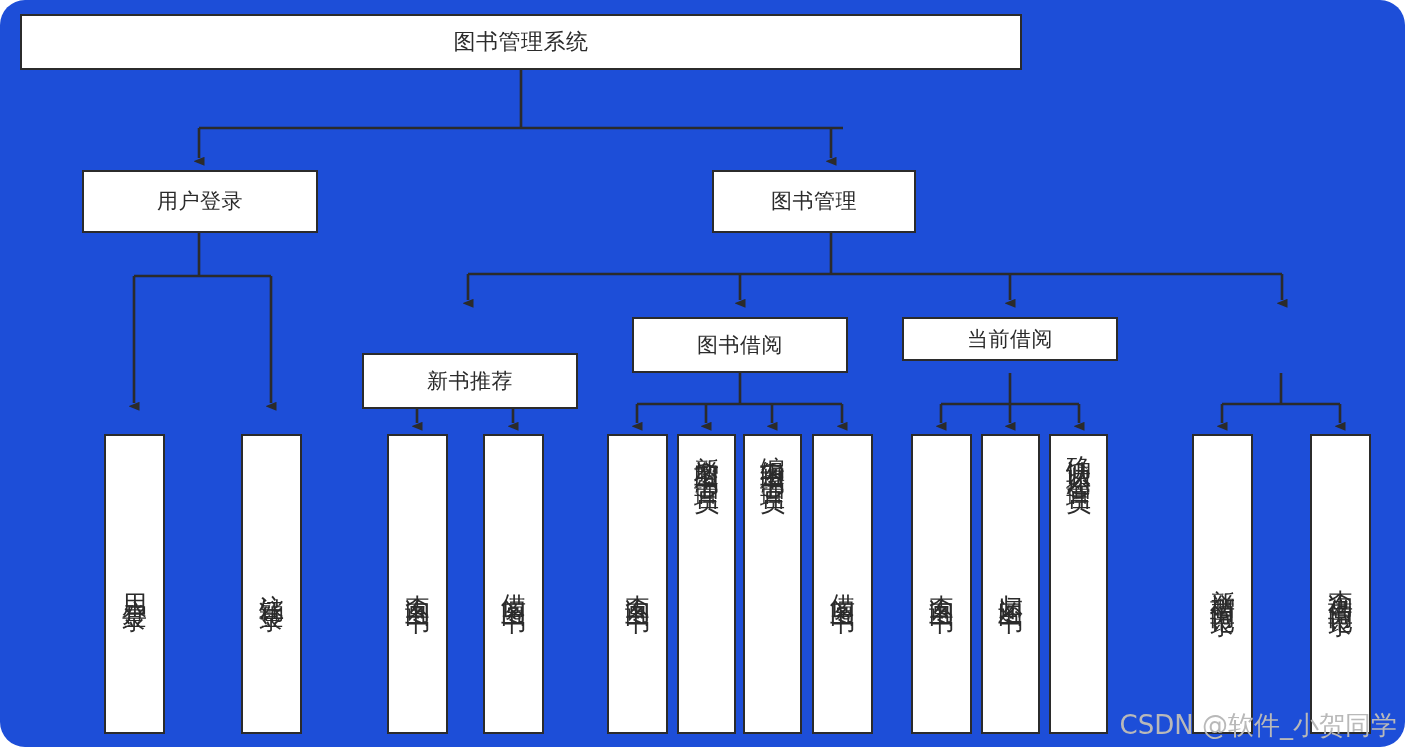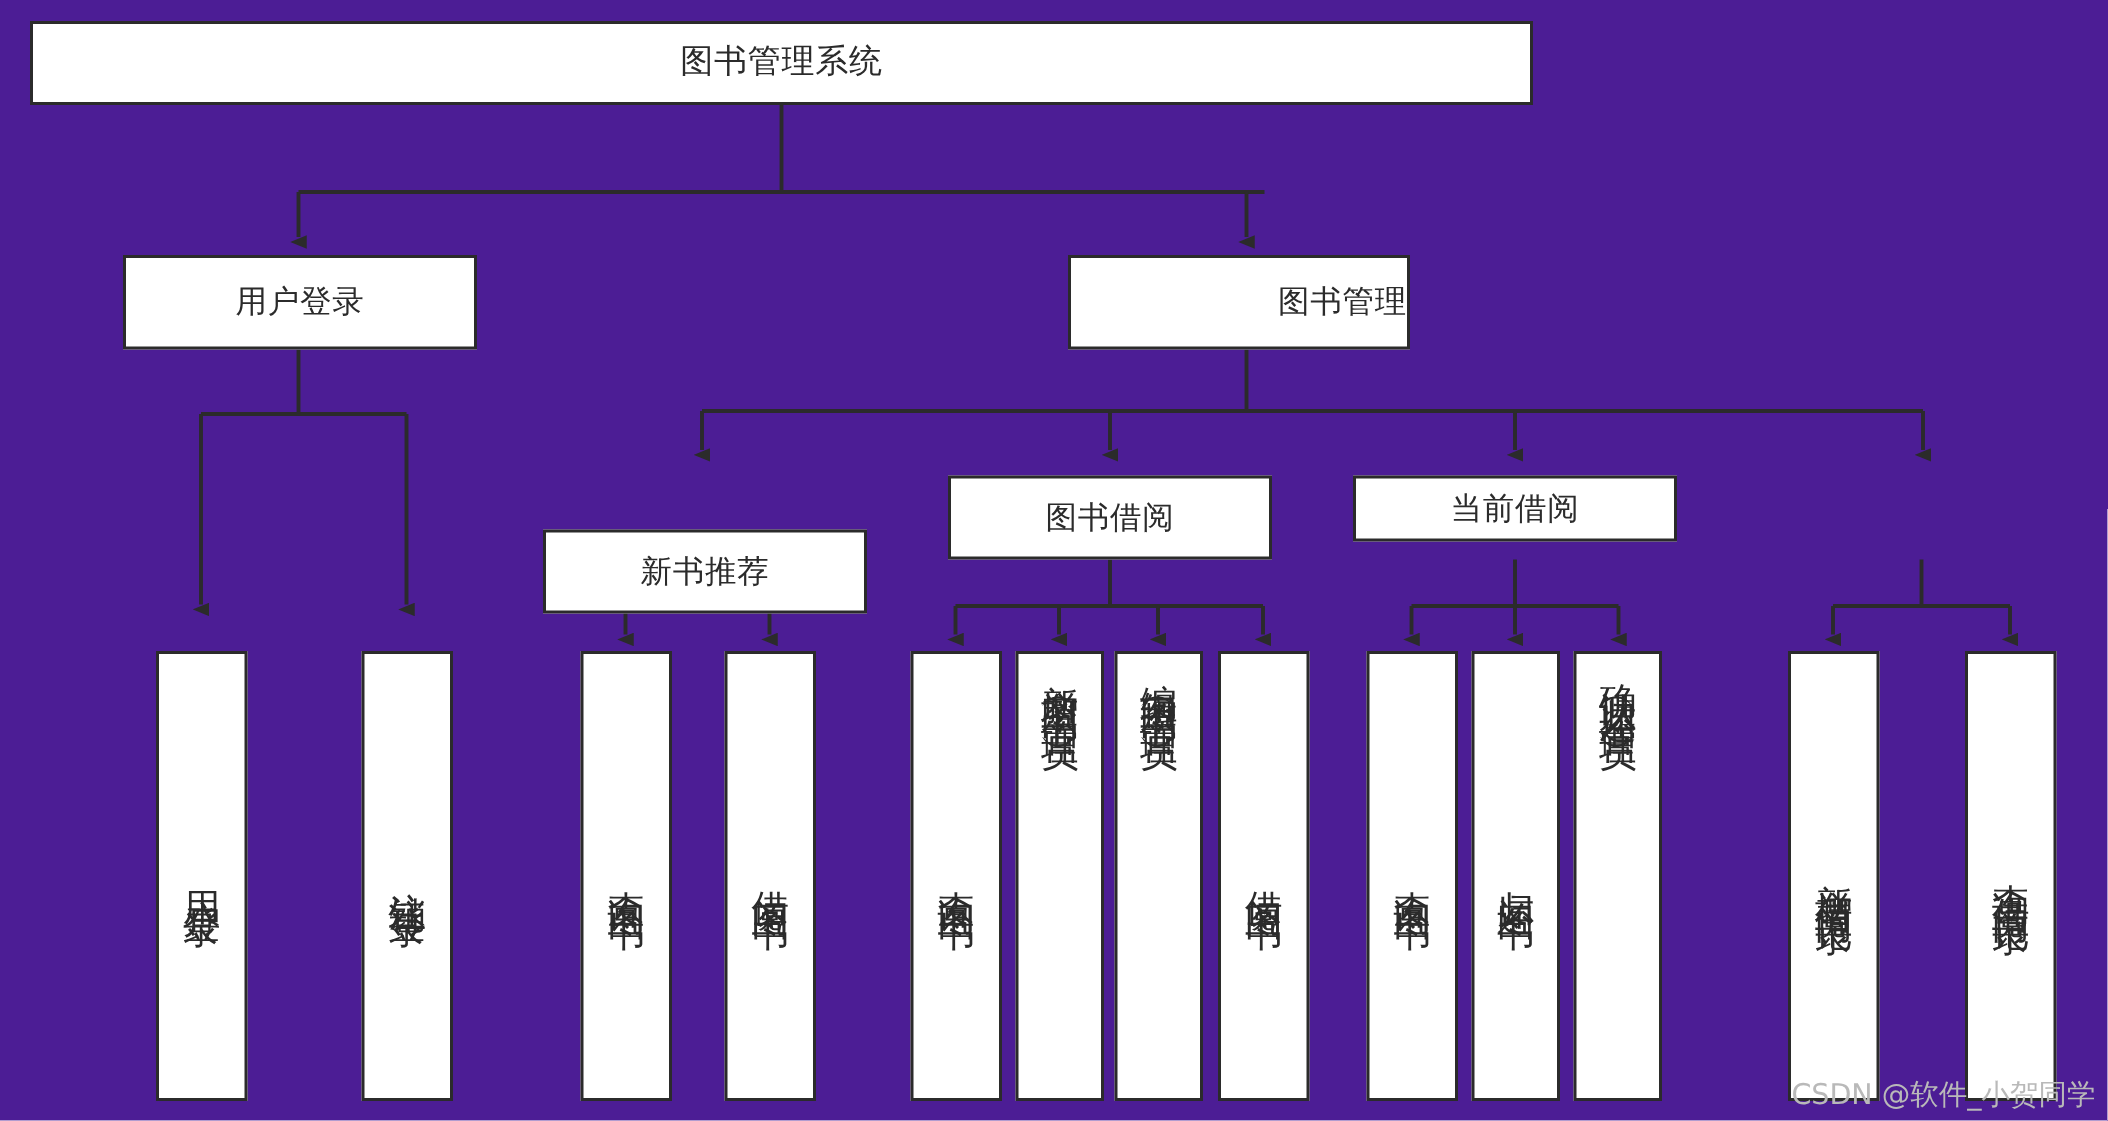--- a/index.html
+++ b/index.html
@@ -8,22 +8,23 @@
     padding: 0;
     background: #ffffff;
   }
   body {
     font-family: "DejaVu Sans", "Liberation Sans", sans-serif;
   }
   #canvas {
     position: relative;
     width: 1405px;
     height: 747px;
-    background: #4c1d95;
+    background: #1d4ed8;
     overflow: hidden;
+    border-radius: 25px;
   }
   #wires {
     position: absolute;
     left: 0;
     top: 0;
     width: 1405px;
     height: 747px;
     pointer-events: none;
   }
   .node {
@@ -65,21 +66,21 @@
     letter-spacing: 5px;
     white-space: nowrap;
   }
   .node.vert.center {
     align-items: center;
   }
   .watermark {
     position: absolute;
     right: 8px;
     bottom: 4px;
-    font-size: 19px;
+    font-size: 26px;
     color: #b9b9b9;
     z-index: 5;
     white-space: nowrap;
     font-family: "DejaVu Sans", "Liberation Sans", sans-serif;
     margin-left: 32px;
   }
 </style>
 </head>
 <body>
 
@@ -137,21 +138,21 @@
   </svg>
 
   <div class="node horiz root" style="left:20px; top:14px; width:1002px; height:56px;">
     <span class="node-label">图书管理系统</span>
   </div>
 
   <div class="node horiz" style="left:82px; top:170px; width:236px; height:63px;">
     <span class="node-label">用户登录</span>
   </div>
 
-  <div class="node horiz" style="left:712px; top:170px; width:228px; height:63px;justify-content:flex-end;">
+  <div class="node horiz" style="left:712px; top:170px; width:204px; height:63px;">
     <span class="node-label">图书管理</span>
   </div>
 
   <div class="node horiz" style="left:362px; top:317px; width:216px; height:56px;margin-top:36px;">
     <span class="node-label">新书推荐</span>
   </div>
 
   <div class="node horiz" style="left:632px; top:317px; width:216px; height:56px;">
     <span class="node-label">图书借阅</span>
   </div>

